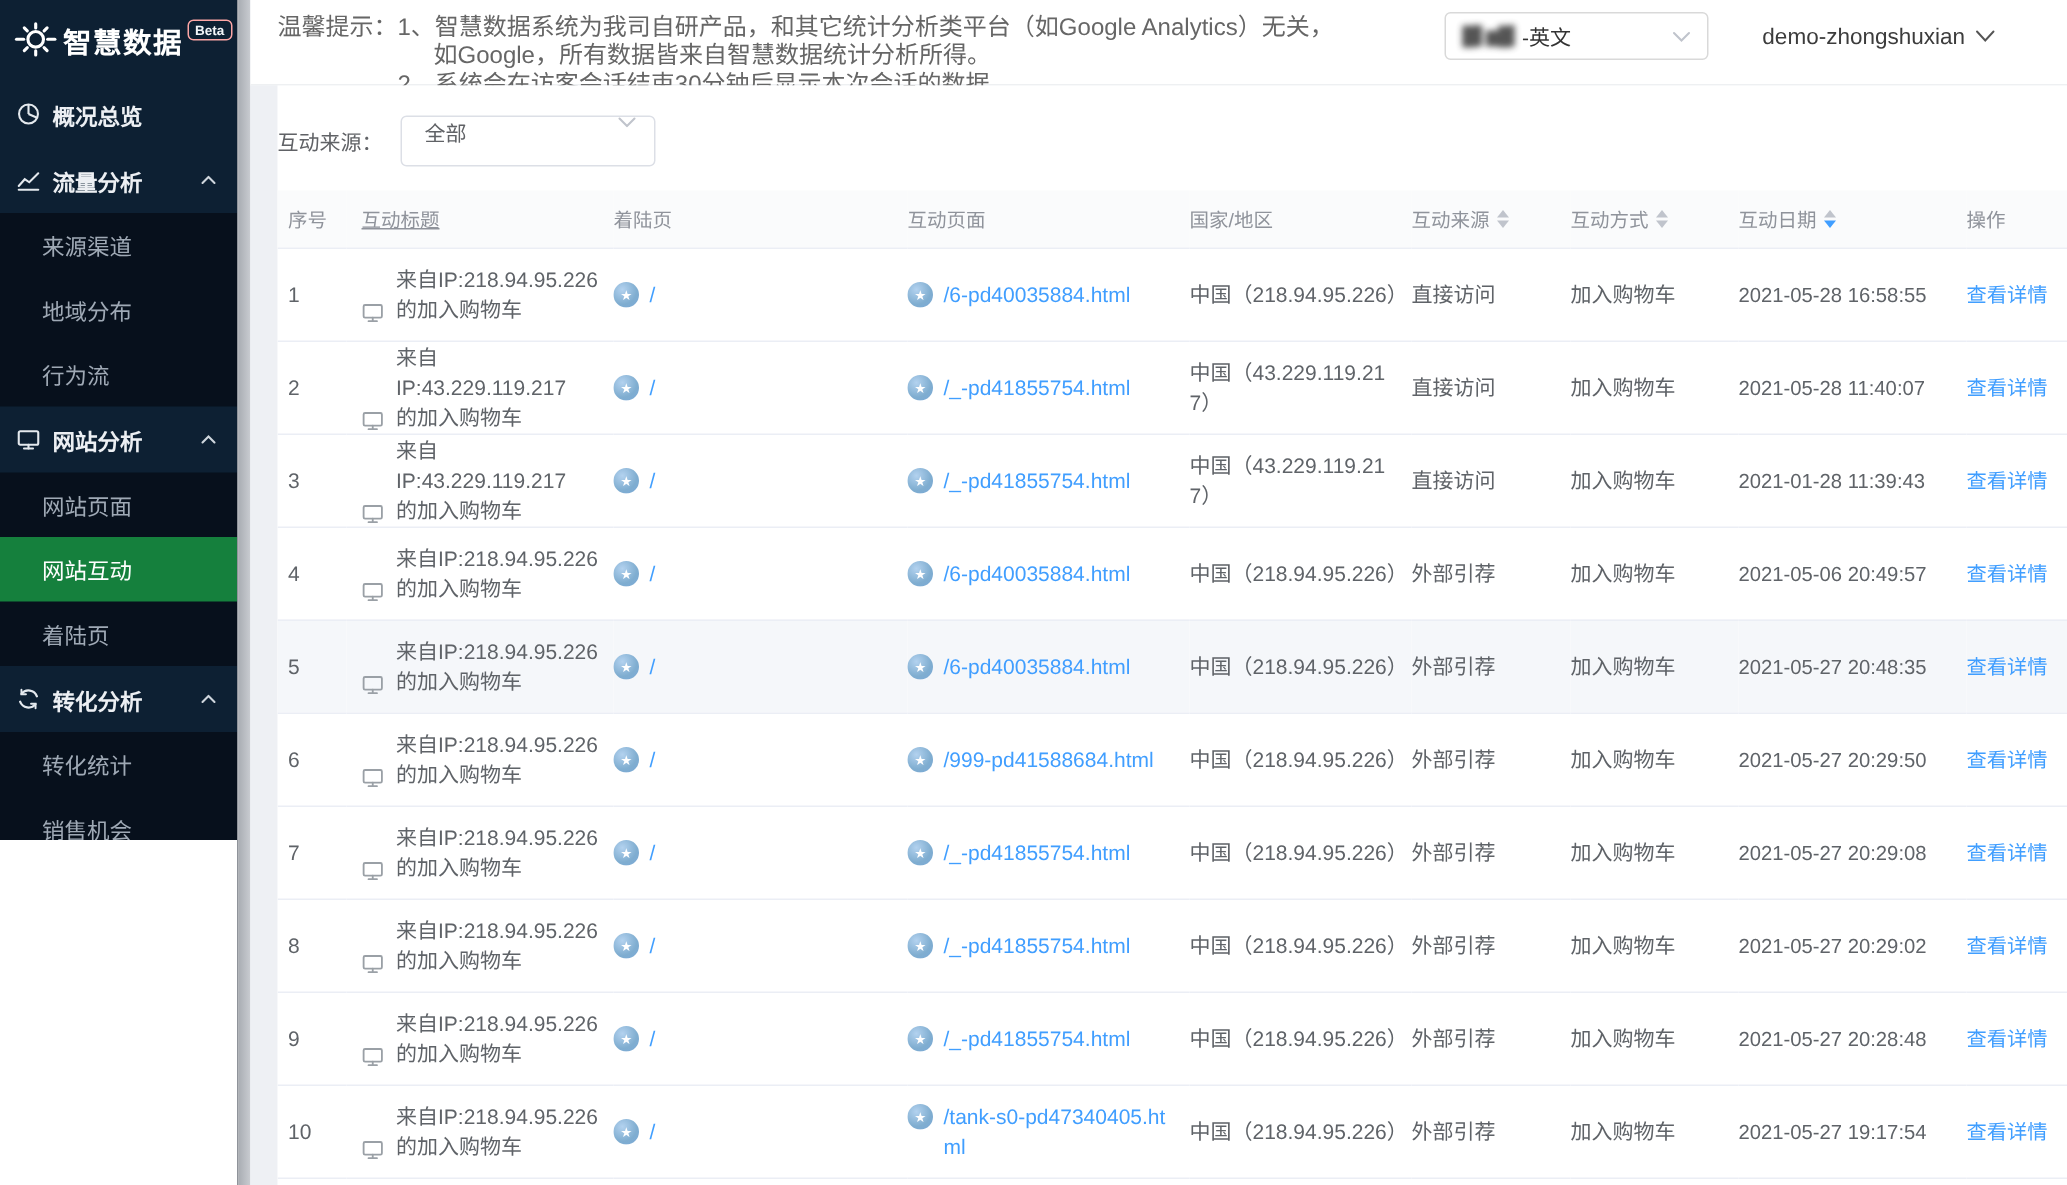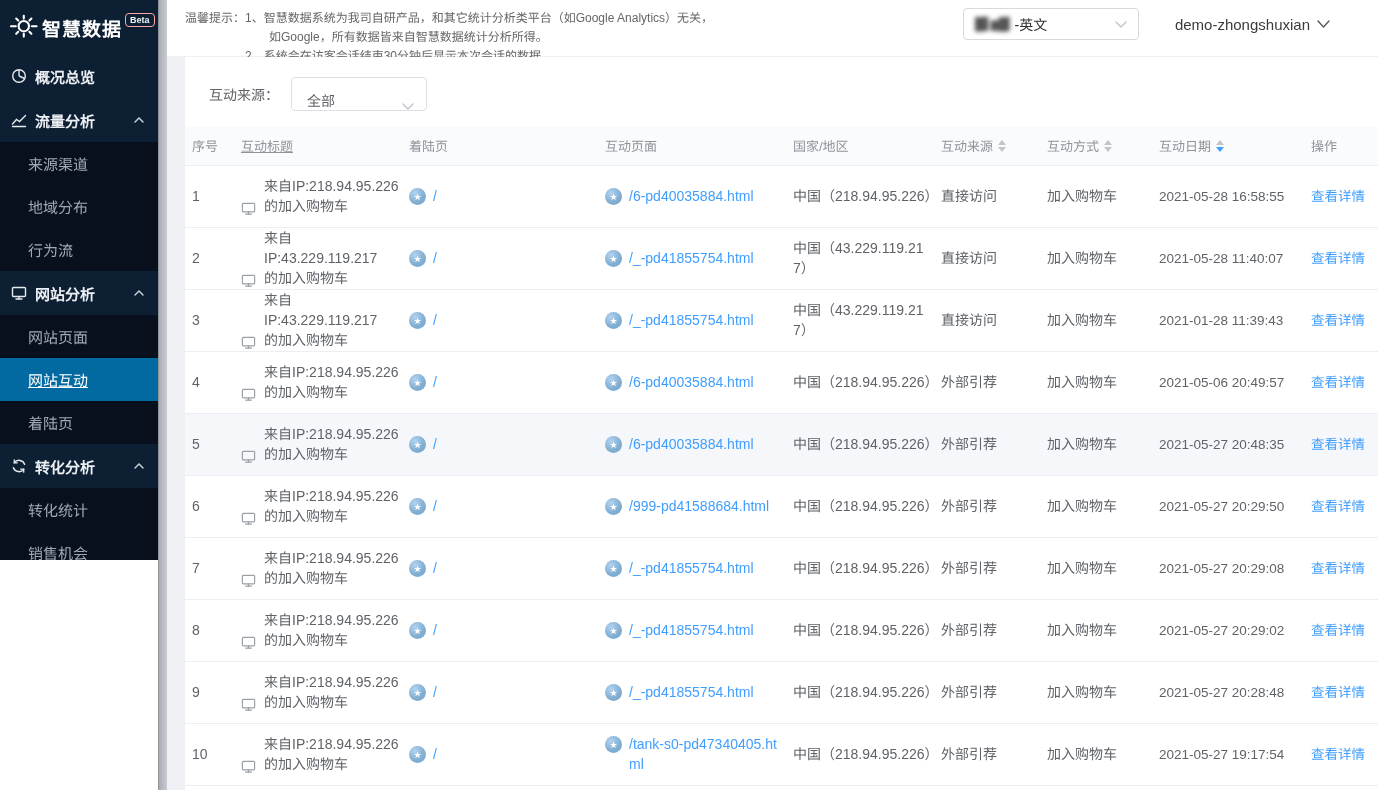--- a/index.html
+++ b/index.html
@@ -10,45 +10,45 @@
   .sidebar { width:158px; height:560px; background:#0d2033; flex-shrink:0; color:#b4bdc6; overflow:hidden; }
   .logo-row { height:54px; display:flex; align-items:center; padding-left:7px; }
   .logo-text { color:#fff; font-size:19px; font-weight:bold; letter-spacing:1px; margin-left:3px; white-space:nowrap; }
   .logo-badge { border:1px solid #fca5a5; color:#f2f5f8; font-size:9px; border-radius:4px; padding:1px 4px; margin-left:3px; position:relative; top:-7px; font-weight:bold; }
   .menu-group { height:44px; display:flex; align-items:center; padding:0 14px 0 11px; cursor:pointer; }
   .menu-group .g-icon { width:16px; height:16px; margin-right:8px; flex-shrink:0; display:flex; }
   .menu-group .g-label { color:#eceff3; font-weight:bold; font-size:15px; }
   .menu-group .g-chevron { margin-left:auto; display:flex; }
   .submenu { background:#07101c; }
   .submenu-item { height:43px; display:flex; align-items:center; padding-left:28px; font-size:15px; color:#9fa9b5; cursor:pointer; }
-  .submenu-item.active { background:#0369a1; color:#fff;text-decoration:underline; }
+  .submenu-item.active { background:#15803d; color:#fff; }
 
   
   .scroll-strip { width:9px; height:790px; flex-shrink:0; background:linear-gradient(to right,#a9adb3,#c9ccd1); border-left:1px solid #8f939a; }
 
   
   .main { flex:1; display:flex; flex-direction:column; background:#eef0f4; min-width:0; }
   .topbar { background:#fff; height:57px; flex-shrink:0; display:flex; border-bottom:1px solid #eef0f2; }
-  .tips { display:flex; padding:9px 0 0 18px; font-size:12px; color:#666; line-height:19px; }
+  .tips { display:flex; padding:9px 0 0 18px; font-size:16px; color:#666; line-height:19px; }
   .tips-lines .t-indent { padding-left:24px; }
   .topbar-right { margin-left:auto; display:flex; align-items:center; gap:36px; padding:0 48px 8px 0; }
   .site-select { width:176px; height:32px; border:1px solid #d9d9d9; border-radius:4px; display:flex; align-items:center; padding:0 11px; cursor:pointer; background:#fff;justify-content:flex-end; }
   .redacted { filter:blur(2px); opacity:.8; color:#2b2b2b; font-size:12px; letter-spacing:-1px; }
   .site-suffix { color:#333; font-size:14px; }
   .site-select .sel-chevron { margin-left:auto; display:flex; }
   .user-wrap { display:flex; align-items:center; gap:7px; cursor:pointer; }
   .user-name { color:#3c3c3c; font-size:15px; }
 
   .content-bg { flex:1; background:#eef0f4; min-height:0; }
   .panel { margin-left:18px; background:#fff; height:733px; overflow:hidden; }
 
   
-  .filter-row { display:flex; align-items:center; padding:20px 0 16px 24px; }
+  .filter-row { display:flex; align-items:center; padding:20px 0 16px 0; }
   .filter-label { color:#606266; font-size:14px; margin-right:12px; }
-  .filter-select { width:136px; height:34px; border:1px solid #dcdfe6; border-radius:4px; display:flex; align-items:flex-end; padding:0 12px 0 15px; color:#606266; cursor:pointer; background:#fff; }
+  .filter-select { width:170px; height:34px; border:1px solid #dcdfe6; border-radius:4px; display:flex; align-items:flex-start; padding:0 12px 0 15px; color:#606266; cursor:pointer; background:#fff; }
   .filter-select .sel-chevron { margin-left:auto; display:flex; }
 
   
   table { width:1193px; border-collapse:collapse; table-layout:fixed; }
   thead th { height:38px; background:#fafbfc; color:#8f939b; font-size:13px; font-weight:500; text-align:left; border-bottom:1px solid #ebeef5; }
   .hcell { display:flex; align-items:center; gap:5px; }
   tbody td { height:62px; border-bottom:1px solid #ebeef5; color:#5f6368; font-size:14px; vertical-align:middle; padding-right:8px; line-height:20px; }
   tbody tr.row-hl { background:#f5f7fa; }
   .c-no { padding-left:7px; }
   .carets { display:flex; flex-direction:column; gap:2px; cursor:pointer; }

